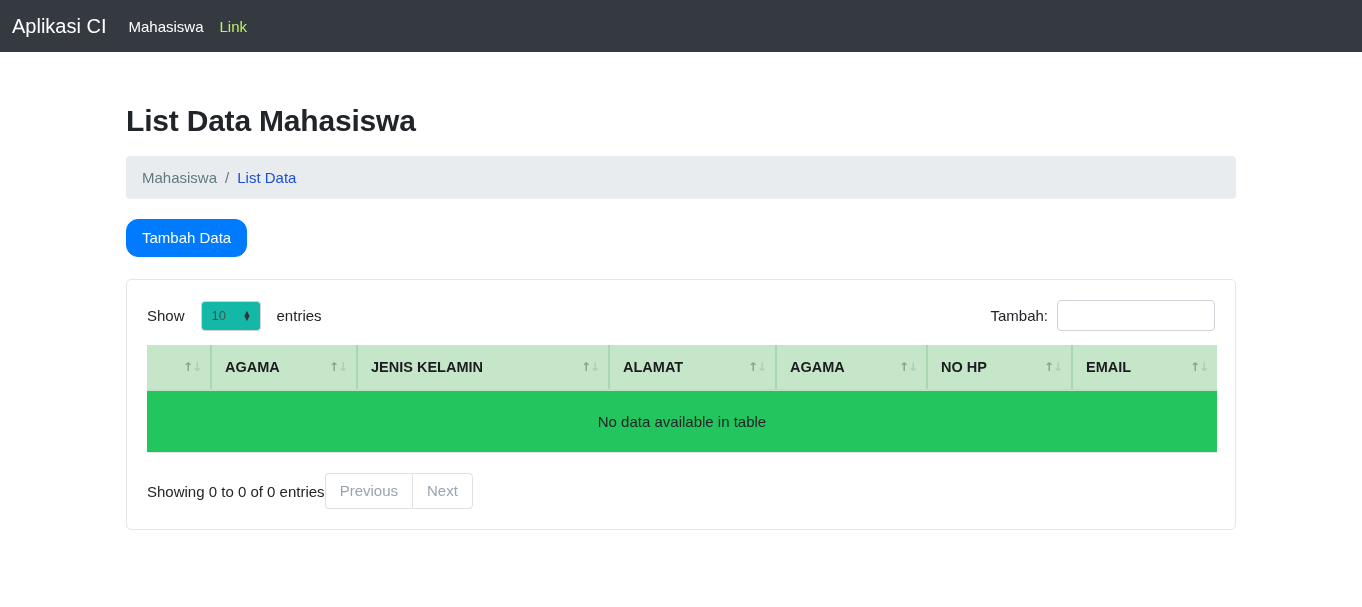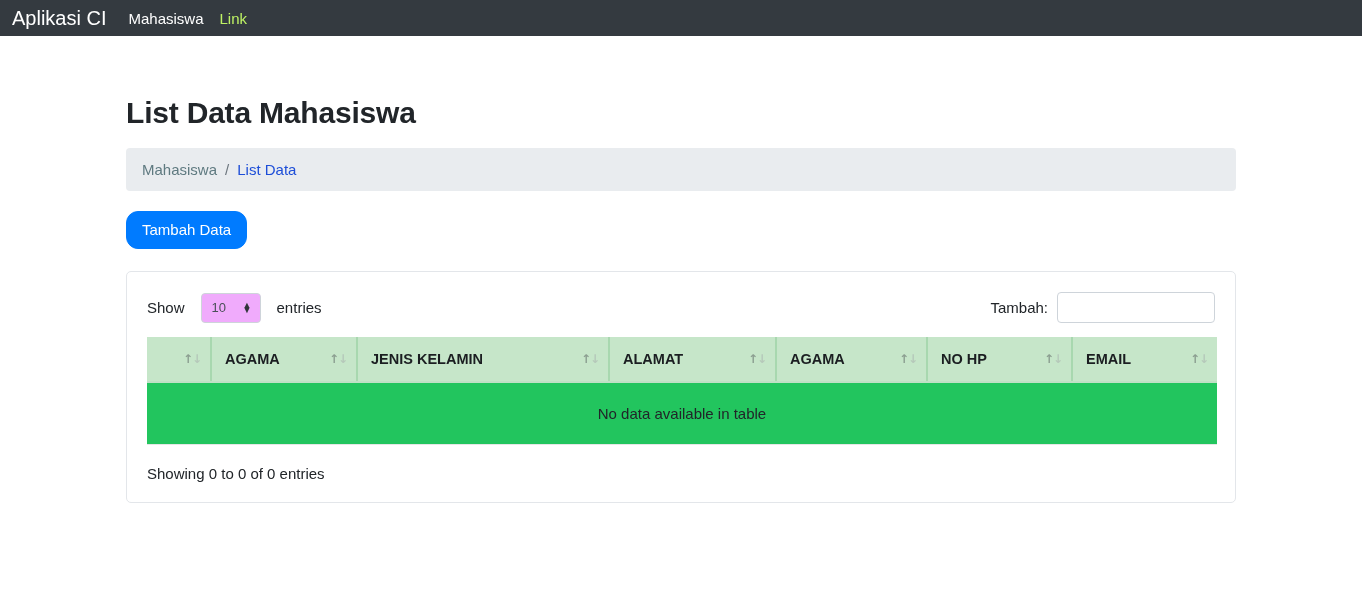--- a/index.html
+++ b/index.html
@@ -6,21 +6,21 @@
   html, body {
     margin: 0; padding: 0;
     width: 1362px; height: 607px;
     background: #ffffff;
     font-family: "Liberation Sans", sans-serif;
     -webkit-font-smoothing: antialiased;
   }
 
   
   .navbar {
-    height: 36px;
+    height: 52px;
     background: #343a40;
     display: flex;
     align-items: center;
     padding: 0 0 0 12px;
   }
   .navbar-brand {
     color: #ffffff;
     font-size: 20px;
     line-height: 1;
     margin-right: 22px;
@@ -32,21 +32,21 @@
     font-size: 15px;
     text-decoration: none;
     white-space: nowrap;
   }
   .nav-link.active { color: #ffffff; }
   .nav-link.muted { color: #bef264; }
 
   
   .container {
     width: 1110px;
-    margin: 16px auto;
+    margin: 8px auto;
     padding-top: 44px;
   }
 
   .page-title {
     font-size: 30px;
     font-weight: bold;
     color: #212529;
     margin: 0 0 18px 0;
     letter-spacing: -0.2px;
   }
@@ -108,21 +108,21 @@
   }
   .dt-length label, .dt-filter label {
     display: flex;
     align-items: center;
     gap: 16px;
     font-weight: normal;
   }
   select.length-select {
     appearance: none;
     -webkit-appearance: none;
-    background: #f0abfc;
+    background: #14b8a6;
     border: 1px solid #ced4da;
     border-radius: 4px;
     padding: 5px 26px 5px 10px;
     font-size: 13px;
     color: #495057;
     font-family: inherit;
     cursor: pointer;
     height: 30px;
   }
   .select-wrap { position: relative; display: inline-flex; align-items: center; }
@@ -333,16 +333,20 @@
       </thead>
       <tbody>
         <tr>
           <td class="empty-cell" colspan="7">No data available in table</td>
         </tr>
       </tbody>
     </table>
 
     <div class="dt-bottom">
       <div class="dt-info">Showing 0 to 0 of 0 entries</div>
+      <div class="pagination">
+        <button class="page-btn prev">Previous</button>
+        <button class="page-btn next">Next</button>
+      </div>
     </div>
 
   </div>
 </div>
 
 </body></html>

